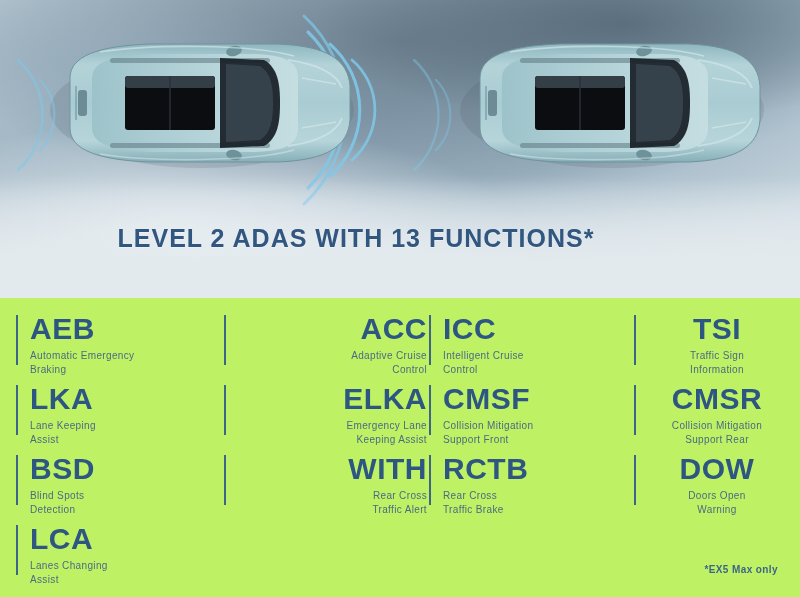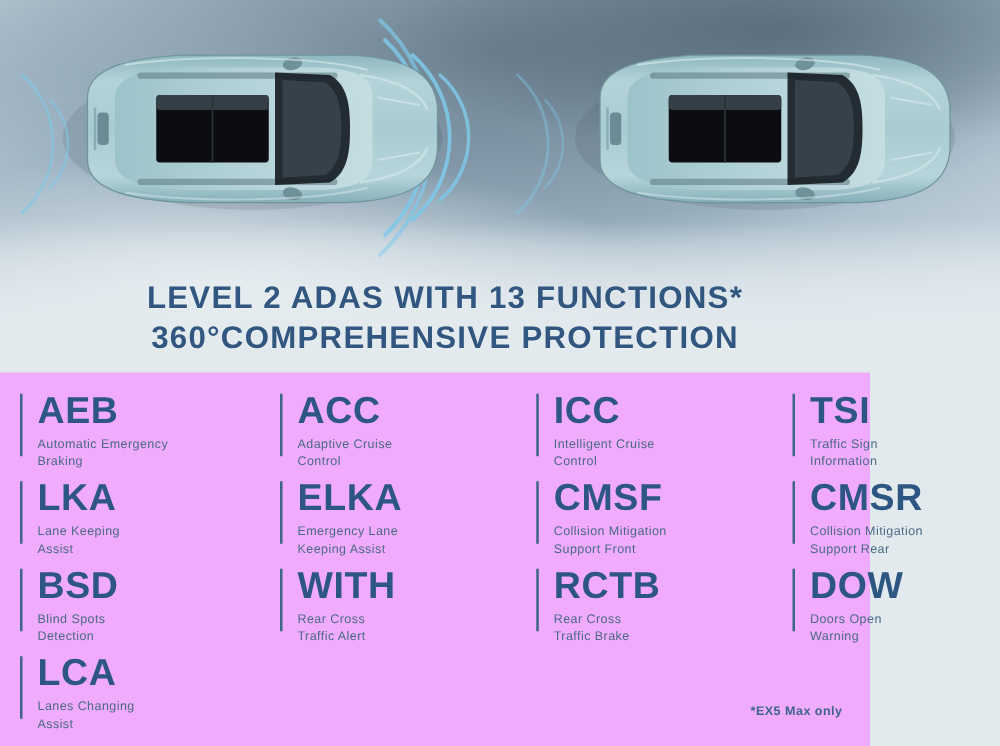--- a/index.html
+++ b/index.html
@@ -50,34 +50,34 @@
     font-size:25px; line-height:32px;
     letter-spacing:1.0px;
     font-weight:bold;
     color:#31567f;
     font-stretch:condensed;
     text-shadow:0 1px 1px rgba(255,255,255,.35);
   }
 
   
   #features {
-    position:absolute; left:0; top:298px; width:696px; height:299px;
-    background:#f0abfc;
+    position:absolute; left:0; top:298px; width:800px; height:299px;
+    background:#bef264;
     padding:8px 14px 0 14px;
   }
   .frow { display:flex; width:772px; }
   .fcell {
     position:relative;
     padding-left:16px;
     padding-top:6px;
   }
   .fcell.c0 { width:208px; }
-  .fcell.c1 { width:205px; }
+  .fcell.c1 { width:205px;text-align:right; }
   .fcell.c2 { width:205px; }
-  .fcell.c3 { width:154px; }
+  .fcell.c3 { width:154px;text-align:center; }
   .fcell .bar {
     position:absolute; left:2px; top:9px;
     width:2px; height:50px;
     background:#3d6589;
   }
   .fcell .abbr {
     font-size:30px; line-height:33px;
     font-weight:bold; color:#2d5682;
     letter-spacing:0.5px;
   }
@@ -215,21 +215,20 @@
       <path d="M60 14 C110 6 210 6 254 18" fill="none" stroke="#e0f0f2" stroke-width="1.6" opacity="0.55"></path>
       <path d="M60 116 C110 124 210 124 254 112" fill="none" stroke="#e0f0f2" stroke-width="1.6" opacity="0.45"></path>
     </svg>
   </div>
 
   <div class="fadeout"></div>
 </div>
 
 <div id="headline">
   <div class="ln">LEVEL 2 ADAS WITH 13 FUNCTIONS*</div>
-  <div class="ln">360°COMPREHENSIVE PROTECTION</div>
 </div>
 
 <div id="features">
 
   <div class="frow">
     <div class="fcell c0">
       <div class="bar"></div>
       <div class="abbr">AEB</div>
       <div class="desc">Automatic Emergency<br>Braking</div>
     </div>

